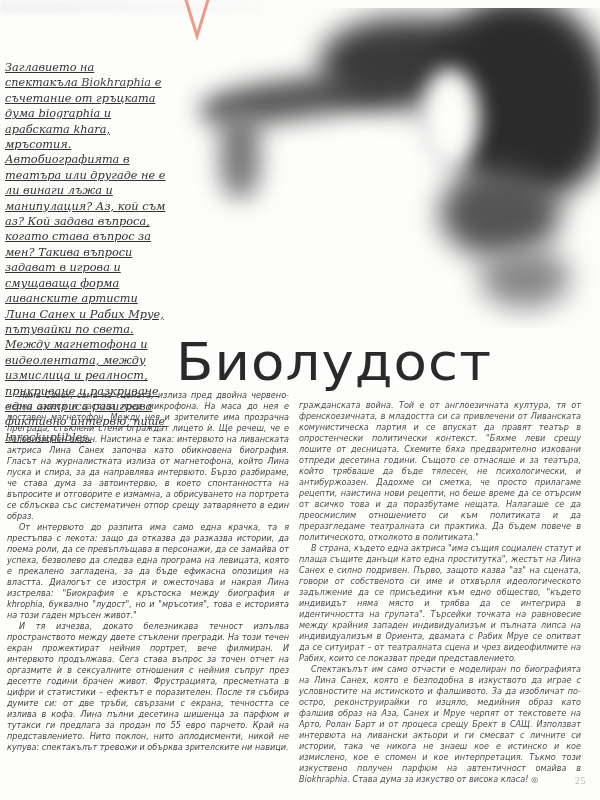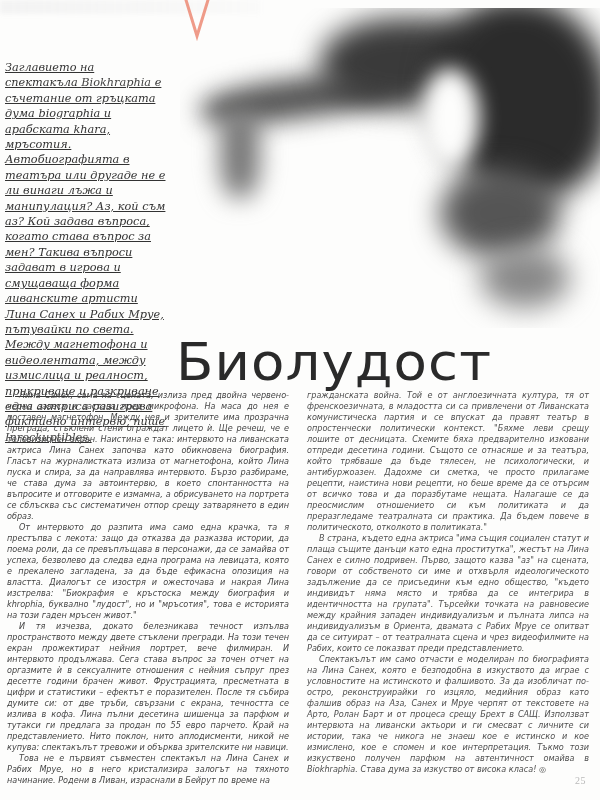--- a/index.html
+++ b/index.html
@@ -55,21 +55,21 @@
 
     
     .col {
       position:absolute; top:390px; width:282px;
       font-family:"DejaVu Sans", sans-serif; font-style:italic;
       font-size:8.1px; line-height:11px; color:#454545;
       text-align:justify;
     }
     .col p { margin:0; text-indent:12px; }
     .col-left { left:7px; }
-    .col-right { left:307px; color:#4e4e4e; }
+    .col-right { left:299px; color:#4e4e4e;margin-top:10px; }
 
     .page-number {
       position:absolute; right:14px; bottom:14px;
       font-family:Liberation Serif, serif; font-size:10px; color:#b8b8b8;
       letter-spacing:0.5px;
     }
   </style>
 </head>
 <body>
 
@@ -94,21 +94,20 @@
   <div class="lead">
     <p><span>Заглавието на спектакъла </span><em>Biokhraphia</em><span> е съчетание от гръцката дума biographia и арабската khara, мръсотия. Автобиографията в театъра или другаде не е ли винаги лъжа и манипулация? Аз, кой съм аз? Кой задава въпроса, когато става въпрос за мен? Такива въпроси задават в игрова и смущаваща форма ливанските артисти Лина Санех и Рабих Мруе, пътувайки по света. Между магнетофона и видеолентата, между измислица и реалност, прикриване и разкриване една актриса разиграва фиктивно интервю, пише </span><em>Inrockuptibles</em><span>.</span></p>
   </div>
 
   <div class="title">Биолудост</div>
 
   <div class="col col-left">
     <p>Лина Санех, сама на сцената, излиза пред двойна червено-черна завеса и застава пред микрофона. На маса до нея е поставен магнетофон. Между нея и зрителите има прозрачна преграда, стъклени стени ограждат лицето ѝ. Ще речеш, че е телевизионен екран. Наистина е така: интервюто на ливанската актриса Лина Санех започва като обикновена биография. Гласът на журналистката излиза от магнетофона, който Лина пуска и спира, за да направлява интервюто. Бързо разбираме, че става дума за автоинтервю, в което спонтанността на въпросите и отговорите е измамна, а обрисуването на портрета се сблъсква със систематичен отпор срещу затварянето в един образ.</p>
     <p>От интервюто до разпита има само една крачка, та я престъпва с лекота: защо да отказва да разказва истории, да поема роли, да се превъплъщава в персонажи, да се замайва от успеха, безволево да следва една програма на левицата, която е прекалено загладена, за да бъде ефикасна опозиция на властта. Диалогът се изостря и ожесточава и накрая Лина изстрелва: "Биокрафия е кръстоска между биография и khrophia, буквално "лудост", но и "мръсотия", това е историята на този гаден мръсен живот."</p>
     <p>И тя изчезва, докато белезникава течност изпълва пространството между двете стъклени прегради. На този течен екран прожектират нейния портрет, вече филмиран. И интервюто продължава. Сега става въпрос за точен отчет на оргазмите ѝ в сексуалните отношения с нейния съпруг през десетте години брачен живот. Фрустрацията, пресметната в цифри и статистики – ефектът е поразителен. После тя събира думите си: от две тръби, свързани с екрана, течността се излива в кофа. Лина пълни десетина шишенца за парфюм и тутакси ги предлага за продан по 55 евро парчето. Край на представлението. Нито поклон, нито аплодисменти, никой не купува: спектакълът тревожи и обърква зрителските ни навици.</p>
-    <p>Това не е първият съвместен спектакъл на Лина Санех и Рабих Мруе, но в него кристализира залогът на тяхното начинание. Родени в Ливан, израснали в Бейрут по време на</p>
   </div>
 
   <div class="col col-right">
     <p style="text-indent:0">гражданската война. Той е от англоезичната култура, тя от френскоезичната, в младостта си са привлечени от Ливанската комунистическа партия и се впускат да правят театър в опростенчески политически контекст. "Бяхме леви срещу лошите от десницата. Схемите бяха предварително изковани отпреди десетина години. Същото се отнасяше и за театъра, който трябваше да бъде тялесен, не психологически, и антибуржоазен. Дадохме си сметка, че просто прилагаме рецепти, наистина нови рецепти, но беше време да се отърсим от всичко това и да поразбутаме нещата. Налагаше се да преосмислим отношението си към политиката и да преразгледаме театралната си практика. Да бъдем повече в политическото, отколкото в политиката."</p>
     <p>В страна, където една актриса "има същия социален статут и плаща същите данъци като една проститутка", жестът на Лина Санех е силно подривен. Първо, защото казва "аз" на сцената, говори от собственото си име и отхвърля идеологическото задължение да се присъедини към едно общество, "където индивидът няма място и трябва да се интегрира в идентичността на групата". Търсейки точката на равновесие между крайния западен индивидуализъм и пълната липса на индивидуализъм в Ориента, двамата с Рабих Мруе се опитват да се ситуират – от театралната сцена и чрез видеофилмите на Рабих, които се показват преди представлението.</p>
     <p>Спектакълът им само отчасти е моделиран по биографията на Лина Санех, която е безподобна в изкуството да играе с условностите на истинското и фалшивото. За да изобличат по-остро, реконструирайки го изцяло, медийния образ като фалшив образ на Аза, Санех и Мруе черпят от текстовете на Арто, Ролан Барт и от процеса срещу Брехт в САЩ. Използват интервюта на ливански актьори и ги смесват с личните си истории, така че никога не знаеш кое е истинско и кое измислено, кое е спомен и кое интерпретация. Тъкмо този изкуствено получен парфюм на автентичност омайва в Biokhraphia. Става дума за изкуство от висока класа! ◎</p>
   </div>
 
   <div class="page-number">25</div>
 </div>

